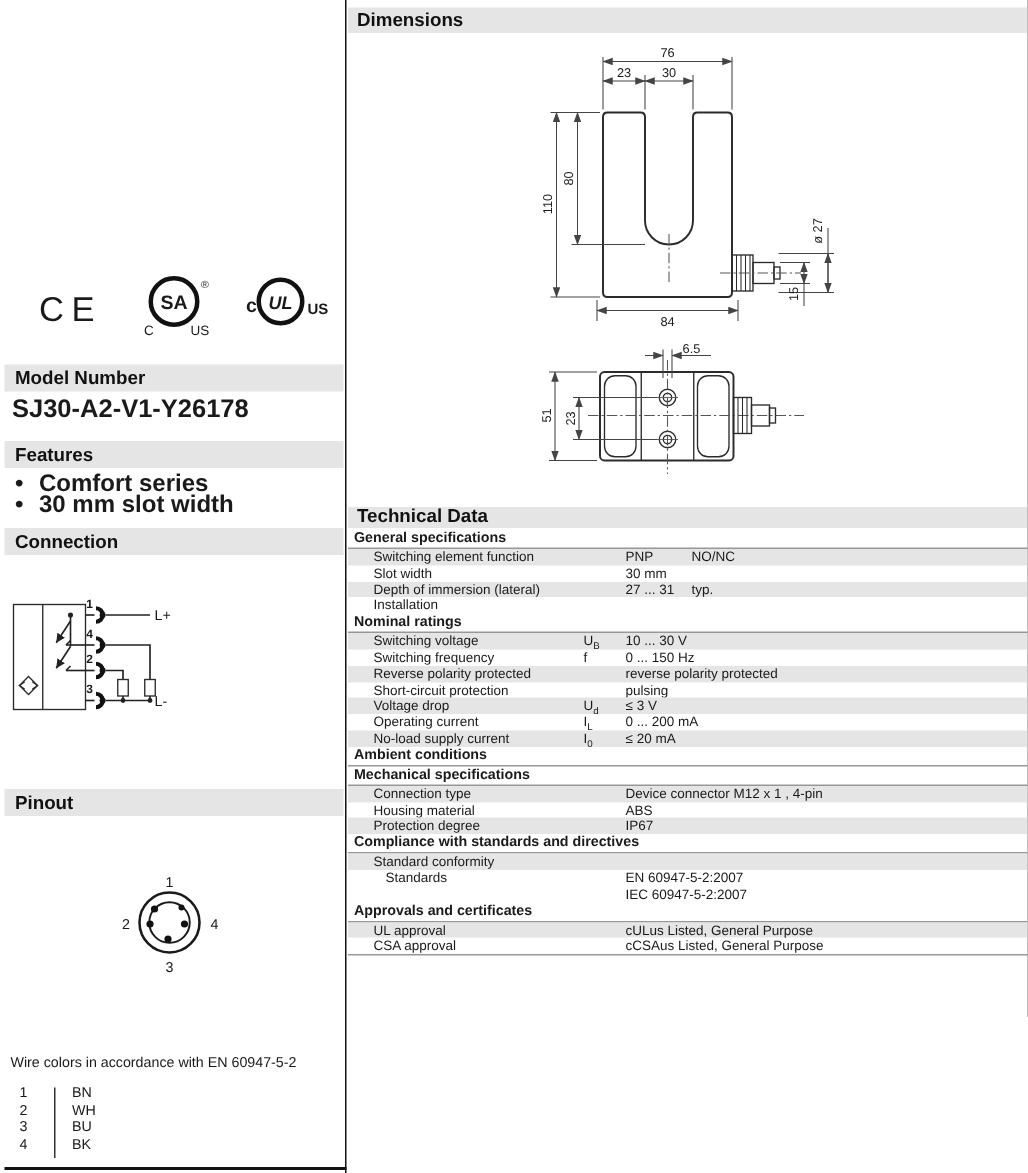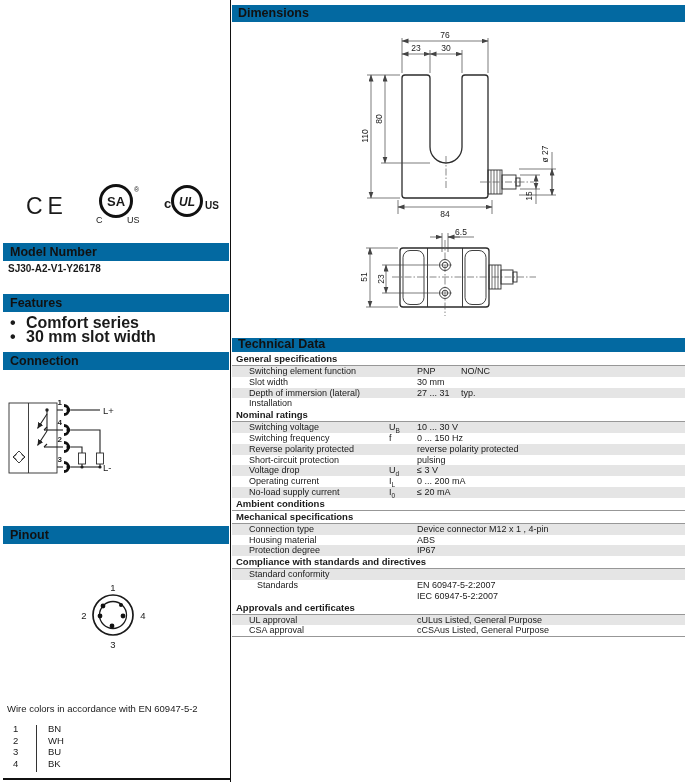--- a/index.html
+++ b/index.html
@@ -1,23 +1,23 @@
 <!DOCTYPE html>
 <html><head>
 <meta charset="utf-8">
 <style>
   html,body{margin:0;padding:0;background:#888;}
   #page{position:relative;width:685px;height:782px;background:#ffffff;overflow:hidden;
         font-family:"Liberation Sans",sans-serif;color:#1a1a1a;}
   
-  .bar{position:absolute;background:#0369a1;font-weight:bold;color:#111;box-sizing:border-box;}
+  .bar{position:absolute;background:#e5e5e5;font-weight:bold;color:#111;box-sizing:border-box;}
   .bar-left{left:3px;width:226px;height:18px;line-height:18px;font-size:12.5px;padding-left:7px;}
   .bar-right{left:232px;width:453px;padding-left:6px;font-size:12.5px;}
   
-  #model-value{position:absolute;left:8px;top:263px;font-weight:bold;font-size:10px;}
+  #model-value{position:absolute;left:8px;top:263px;font-weight:bold;font-size:17px;}
   .feature{position:absolute;left:10px;font-size:16px;font-weight:bold;}
   .feature .dot{display:inline-block;width:16px;}
   #wire-note{position:absolute;left:7px;top:703px;font-size:9.5px;}
   #wire-rows{position:absolute;left:0;top:723px;width:230px;}
   .wire-row{position:relative;height:11.6px;line-height:11.6px;font-size:9.5px;}
   .wire-row .pin{display:inline-block;padding-left:13px;}
   .wire-row .col{position:absolute;left:48px;top:0;}
   #wire-divider{position:absolute;left:35.5px;top:725px;height:47px;width:0;border-left:1.2px solid #333;}
   #col-divider{position:absolute;left:229.5px;top:0;width:1.5px;height:782px;background:#111;}
   #bottom-rule{position:absolute;left:3px;top:778px;width:228px;height:1.5px;background:#111;}

